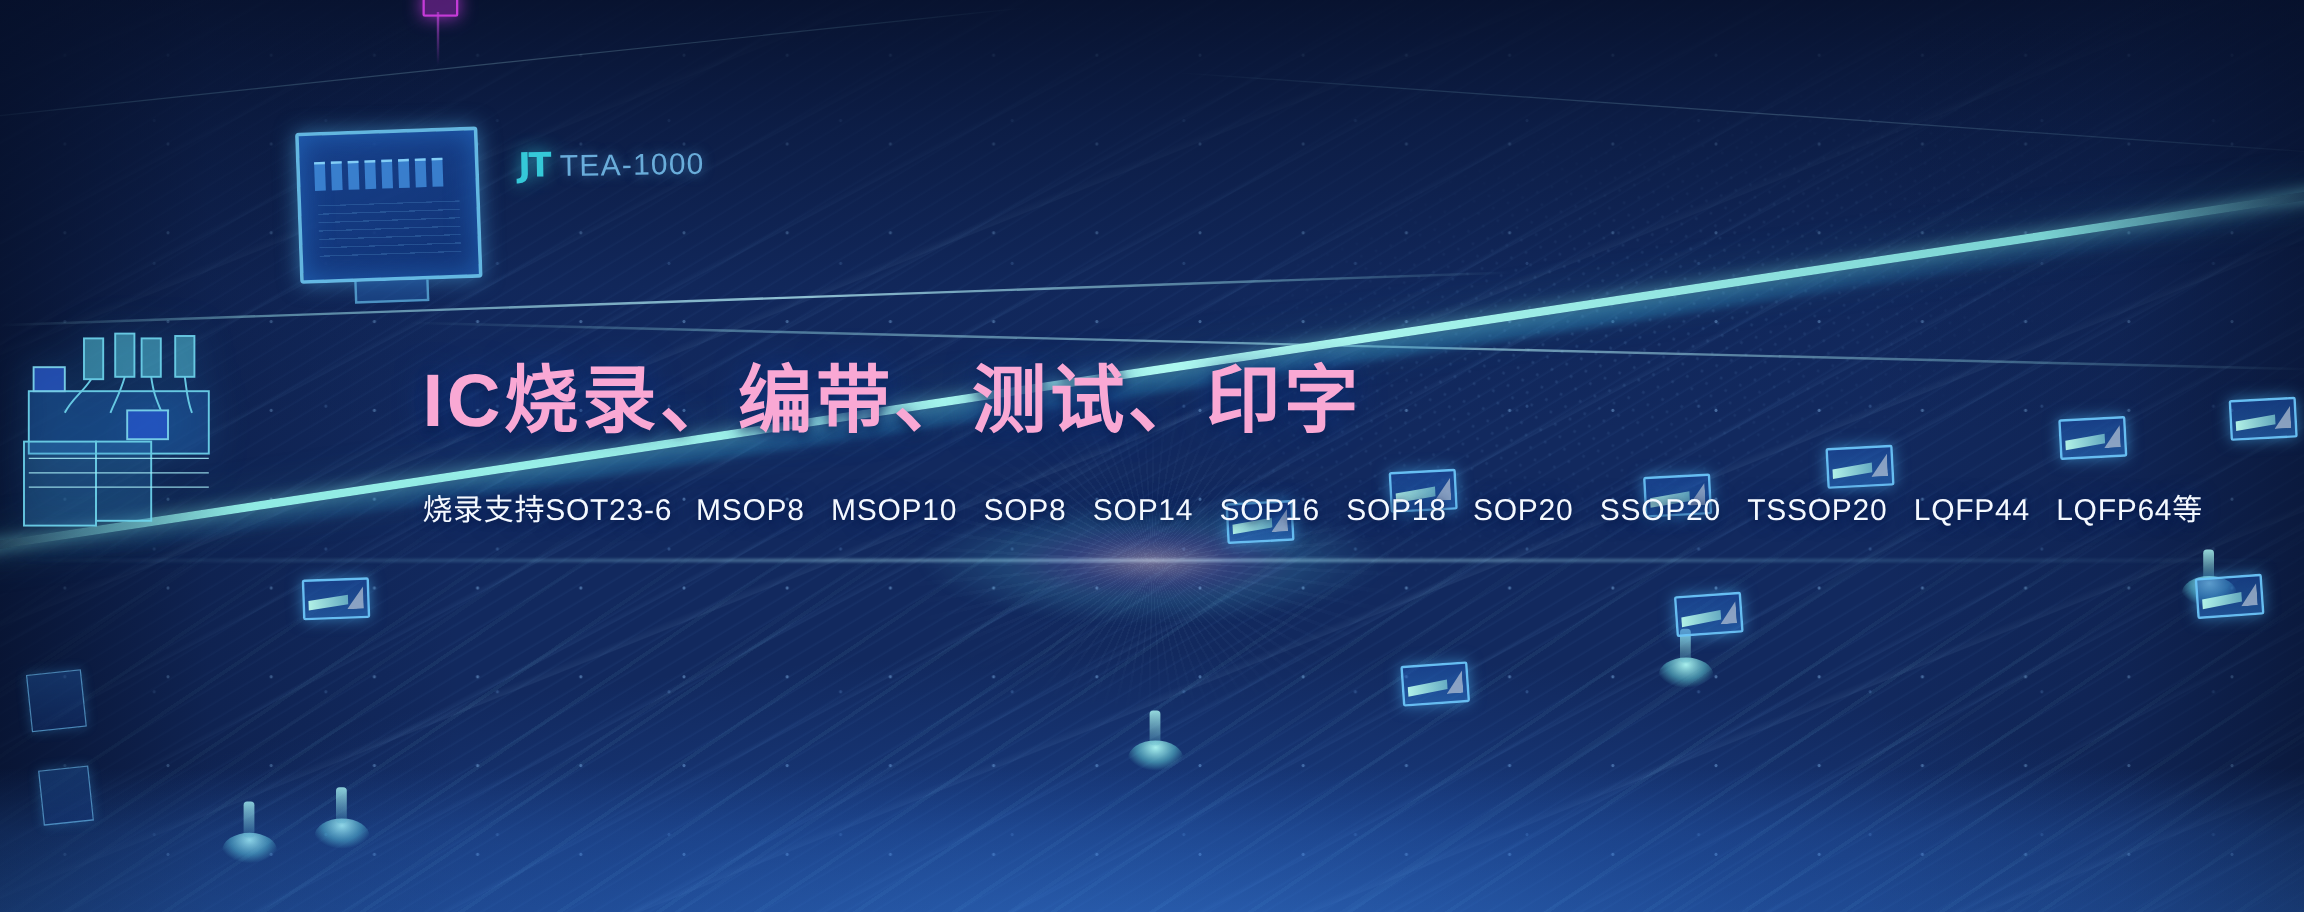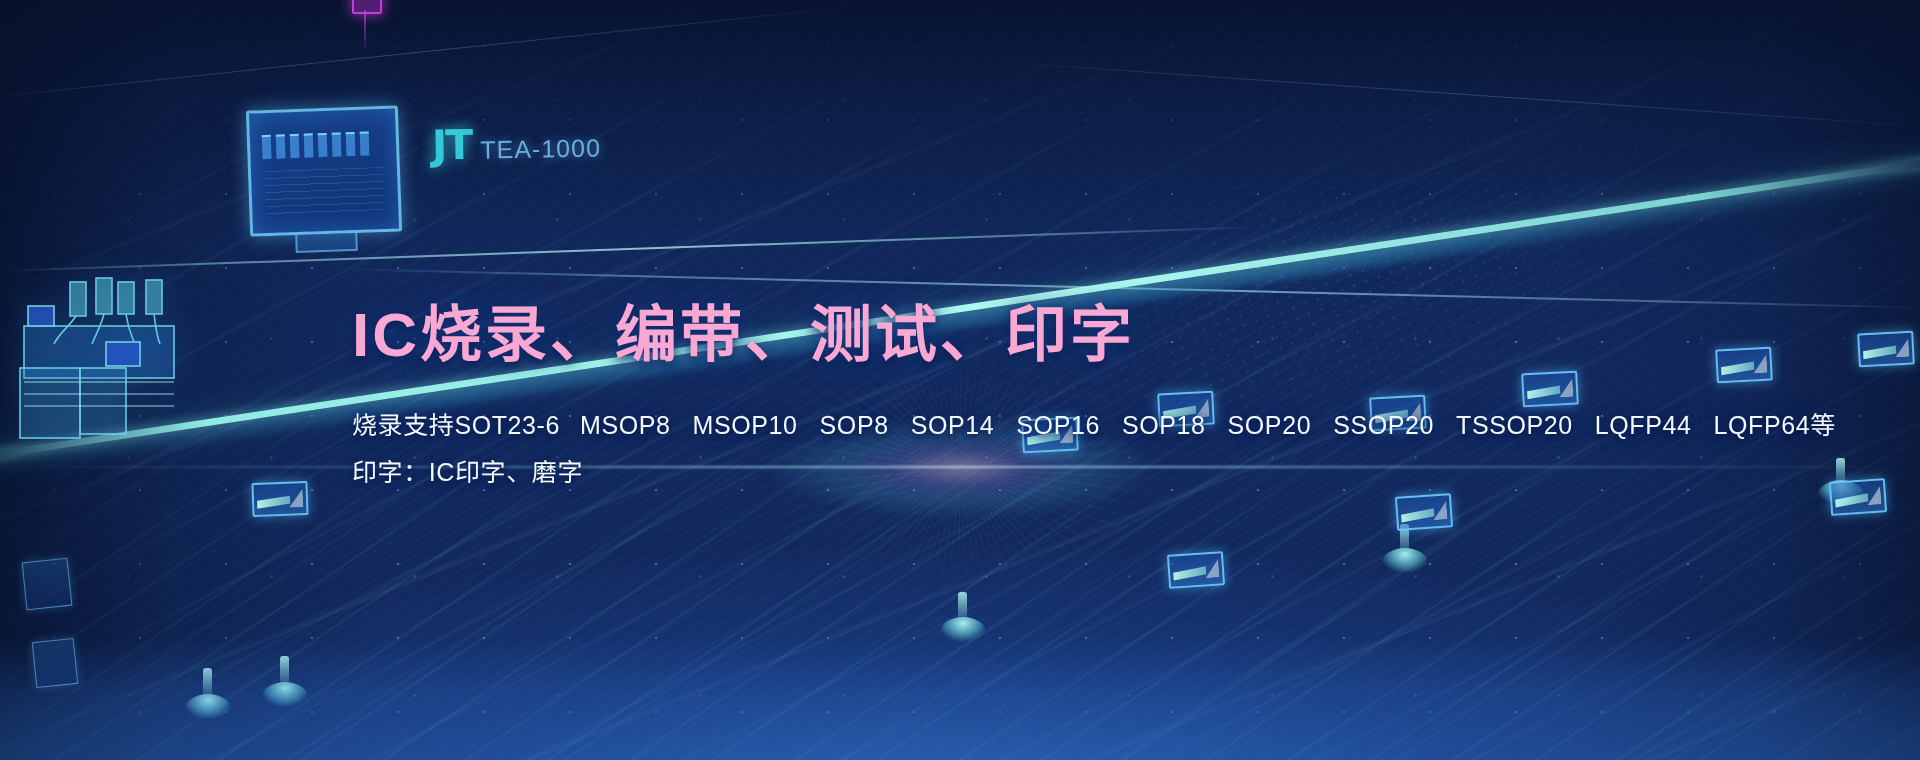--- a/index.html
+++ b/index.html
@@ -251,21 +251,21 @@
 
   .jt-logo {
     position: absolute;
     left: 432px; top: 120px;
     display: flex;
     align-items: baseline;
     gap: 9px;
     transform: rotate(-1deg);
   }
   .jt-mark {
-    font-size: 41px;
+    font-size: 28px;
     font-weight: bold;
     letter-spacing: -2px;
     color: #35c9d8;
     text-shadow: 0 0 14px rgba(60,215,230,.75);
     font-family: "DejaVu Sans", sans-serif;
   }
   .jt-model {
     font-size: 25px;
     letter-spacing: 1px;
     color: rgba(125,200,245,.82);
@@ -471,17 +471,16 @@
             <span class="pkg">SOP14</span>
             <span class="pkg">SOP16</span>
             <span class="pkg">SOP18</span>
             <span class="pkg">SOP20</span>
             <span class="pkg">SSOP20</span>
             <span class="pkg">TSSOP20</span>
             <span class="pkg">LQFP44</span>
             <span class="pkg">LQFP64等</span>
         </span>
       </li>
-      <li>印字：IC印字、磨字</li>
     </ul>
   </div>
 
 </div>
 
 </body></html>

